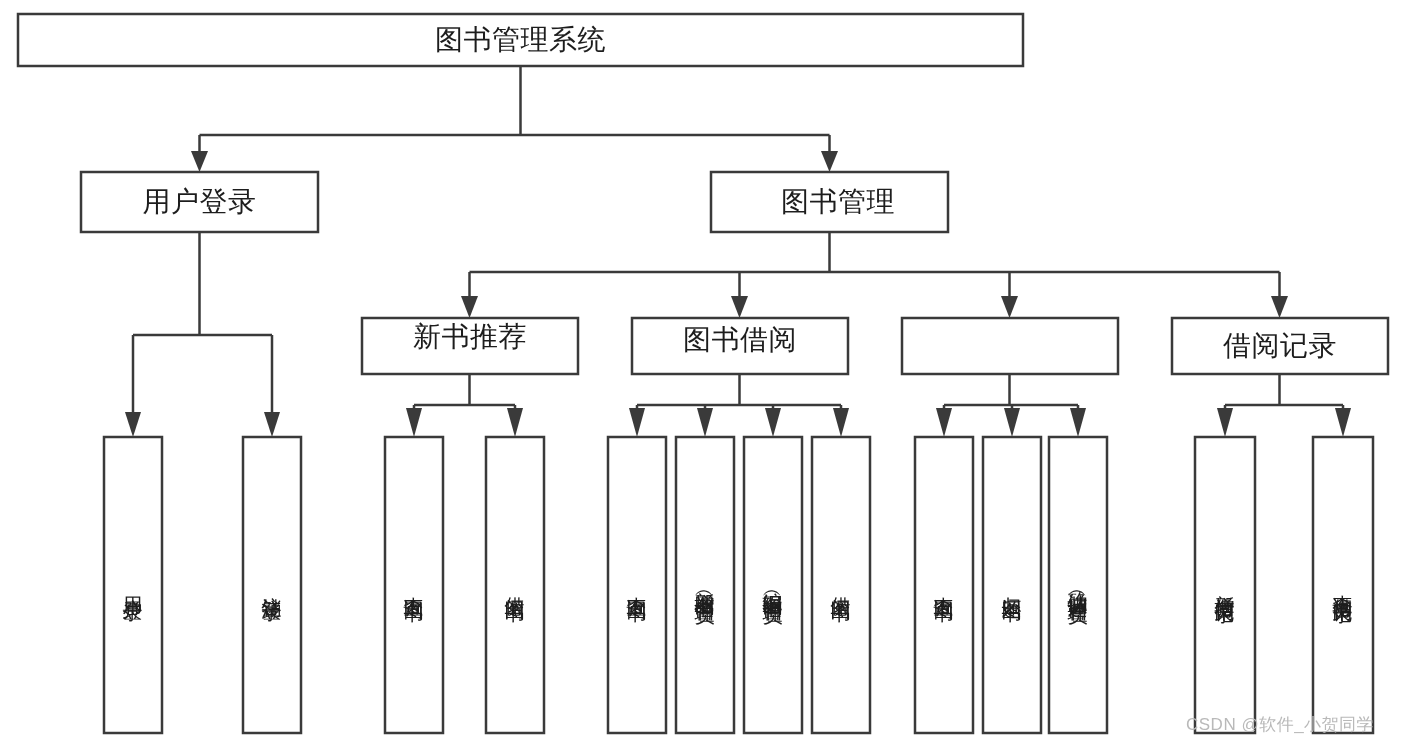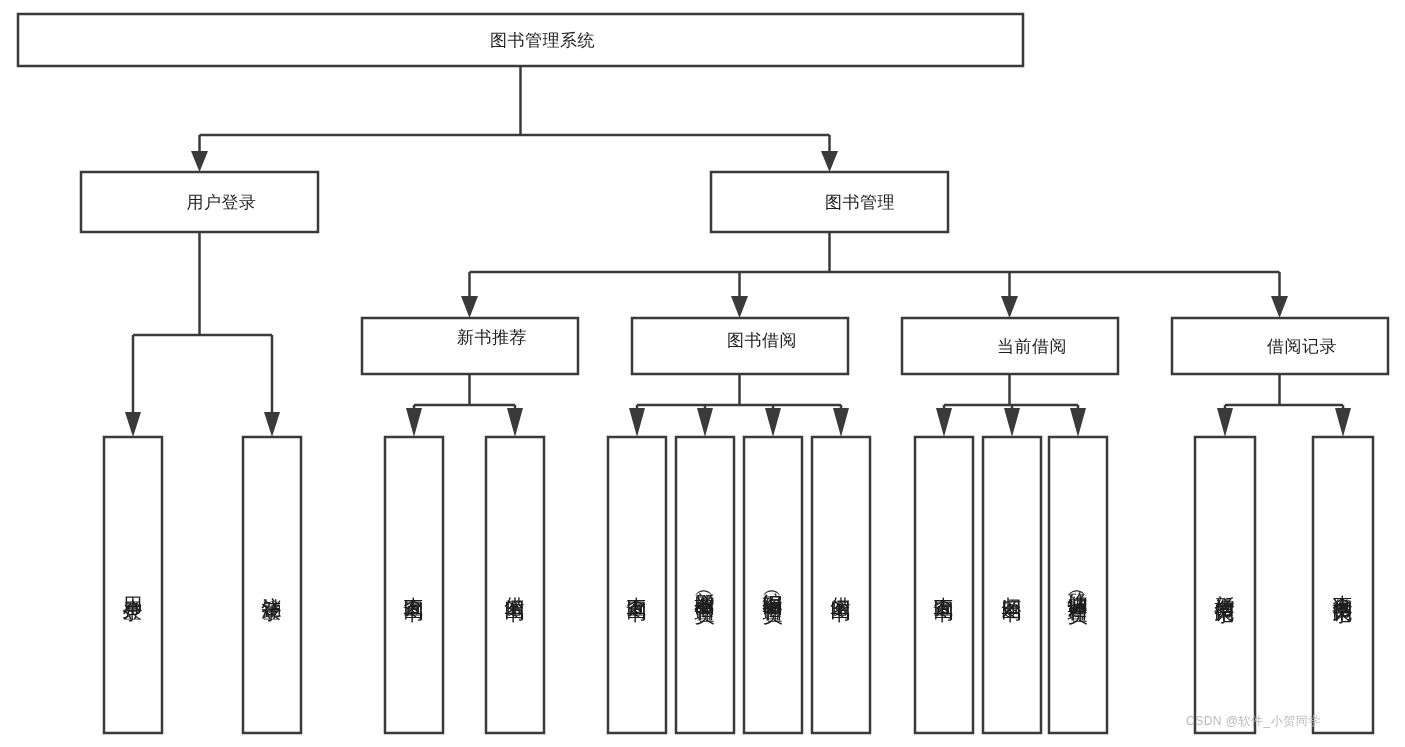--- a/index.html
+++ b/index.html
@@ -42,38 +42,37 @@
     position: absolute;
     display: flex;
     align-items: center;
     justify-content: center;
     color: #1d1d1d;
     font-family: "Liberation Sans", "DejaVu Sans", sans-serif;
     pointer-events: none;
     box-sizing: border-box;
   }
   .label-horizontal {
-    font-size: 17px;
+    font-size: 28px;
     letter-spacing: 0.5px;
     white-space: nowrap;
-    margin-left: 22px;
   }
   .label-vertical {
     writing-mode: vertical-rl;
     text-orientation: upright;
     font-size: 20px;
     letter-spacing: 2px;
     line-height: 1;
     white-space: nowrap;
   }
   .watermark {
     position: absolute;
     left: 1186px;
     top: 713px;
-    font-size: 12px;
+    font-size: 17px;
     color: #b9b9b9;
     font-family: "Liberation Sans", "DejaVu Sans", sans-serif;
     white-space: nowrap;
     letter-spacing: 0.5px;
   }
 </style>
 </head>
 <body>
 
 <div id="diagram-root">
@@ -182,21 +181,20 @@
     <rect class="node-box" x="1313" y="437" width="60" height="296"></rect>
   </svg>
 
   <div class="node-label label-horizontal" style="left:18px; top:14px; width:1005px; height:52px;">图书管理系统</div>
 
   <div class="node-label label-horizontal" style="left:81px; top:172px; width:237px; height:60px;">用户登录</div>
   <div class="node-label label-horizontal" style="left:711px; top:172px; width:254px; height:60px;">图书管理</div>
 
   <div class="node-label label-horizontal" style="left:362px; top:318px; width:216px; height:38px;">新书推荐</div>
   <div class="node-label label-horizontal" style="left:632px; top:318px; width:216px; height:44px;">图书借阅</div>
-  <div class="node-label label-horizontal" style="left:902px; top:318px; width:216px; height:56px;">当前借阅</div>
   <div class="node-label label-horizontal" style="left:1172px; top:318px; width:216px; height:56px;">借阅记录</div>
 
   <div class="node-label label-vertical" style="left:104px; top:437px; width:58px; height:296px;">用户登录</div>
   <div class="node-label label-vertical" style="left:243px; top:437px; width:58px; height:296px;">注销登录</div>
 
   <div class="node-label label-vertical" style="left:385px; top:437px; width:58px; height:296px;">查询图书</div>
   <div class="node-label label-vertical" style="left:486px; top:437px; width:58px; height:296px;">借阅图书</div>
 
   <div class="node-label label-vertical" style="left:608px; top:437px; width:58px; height:296px;">查询图书</div>
   <div class="node-label label-vertical" style="left:676px; top:437px; width:58px; height:296px;">新增图书（管理员）</div>

